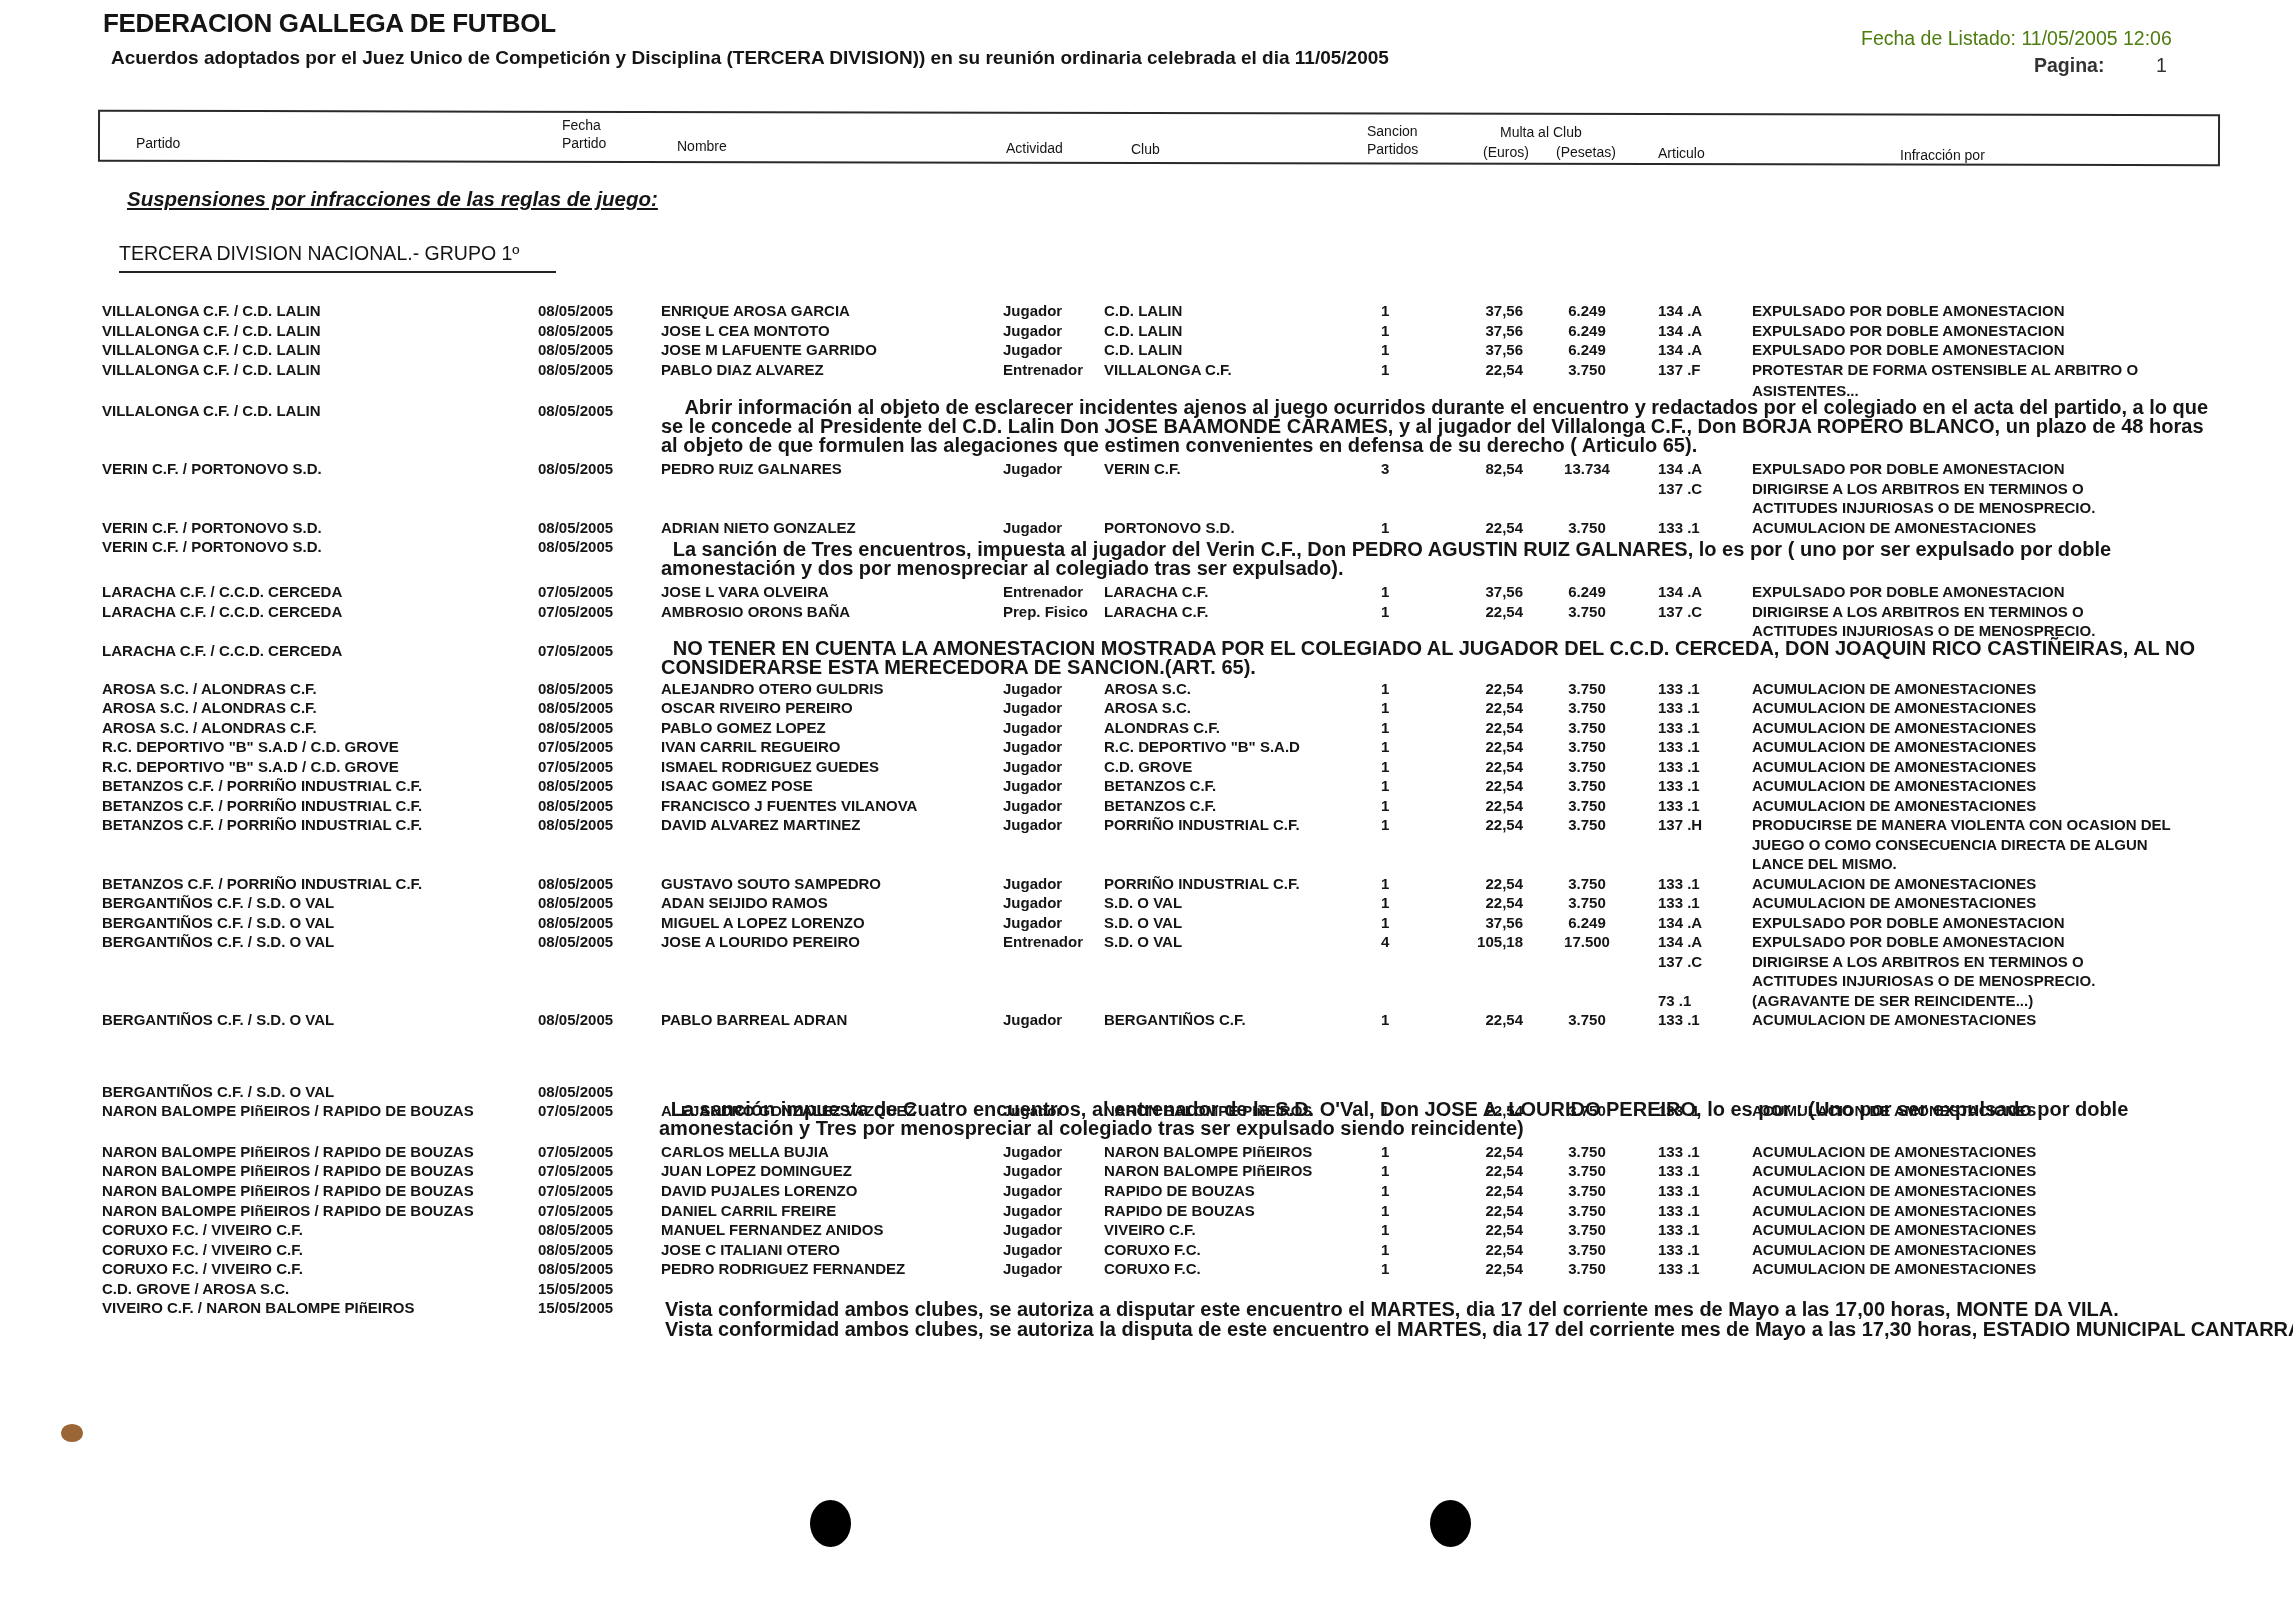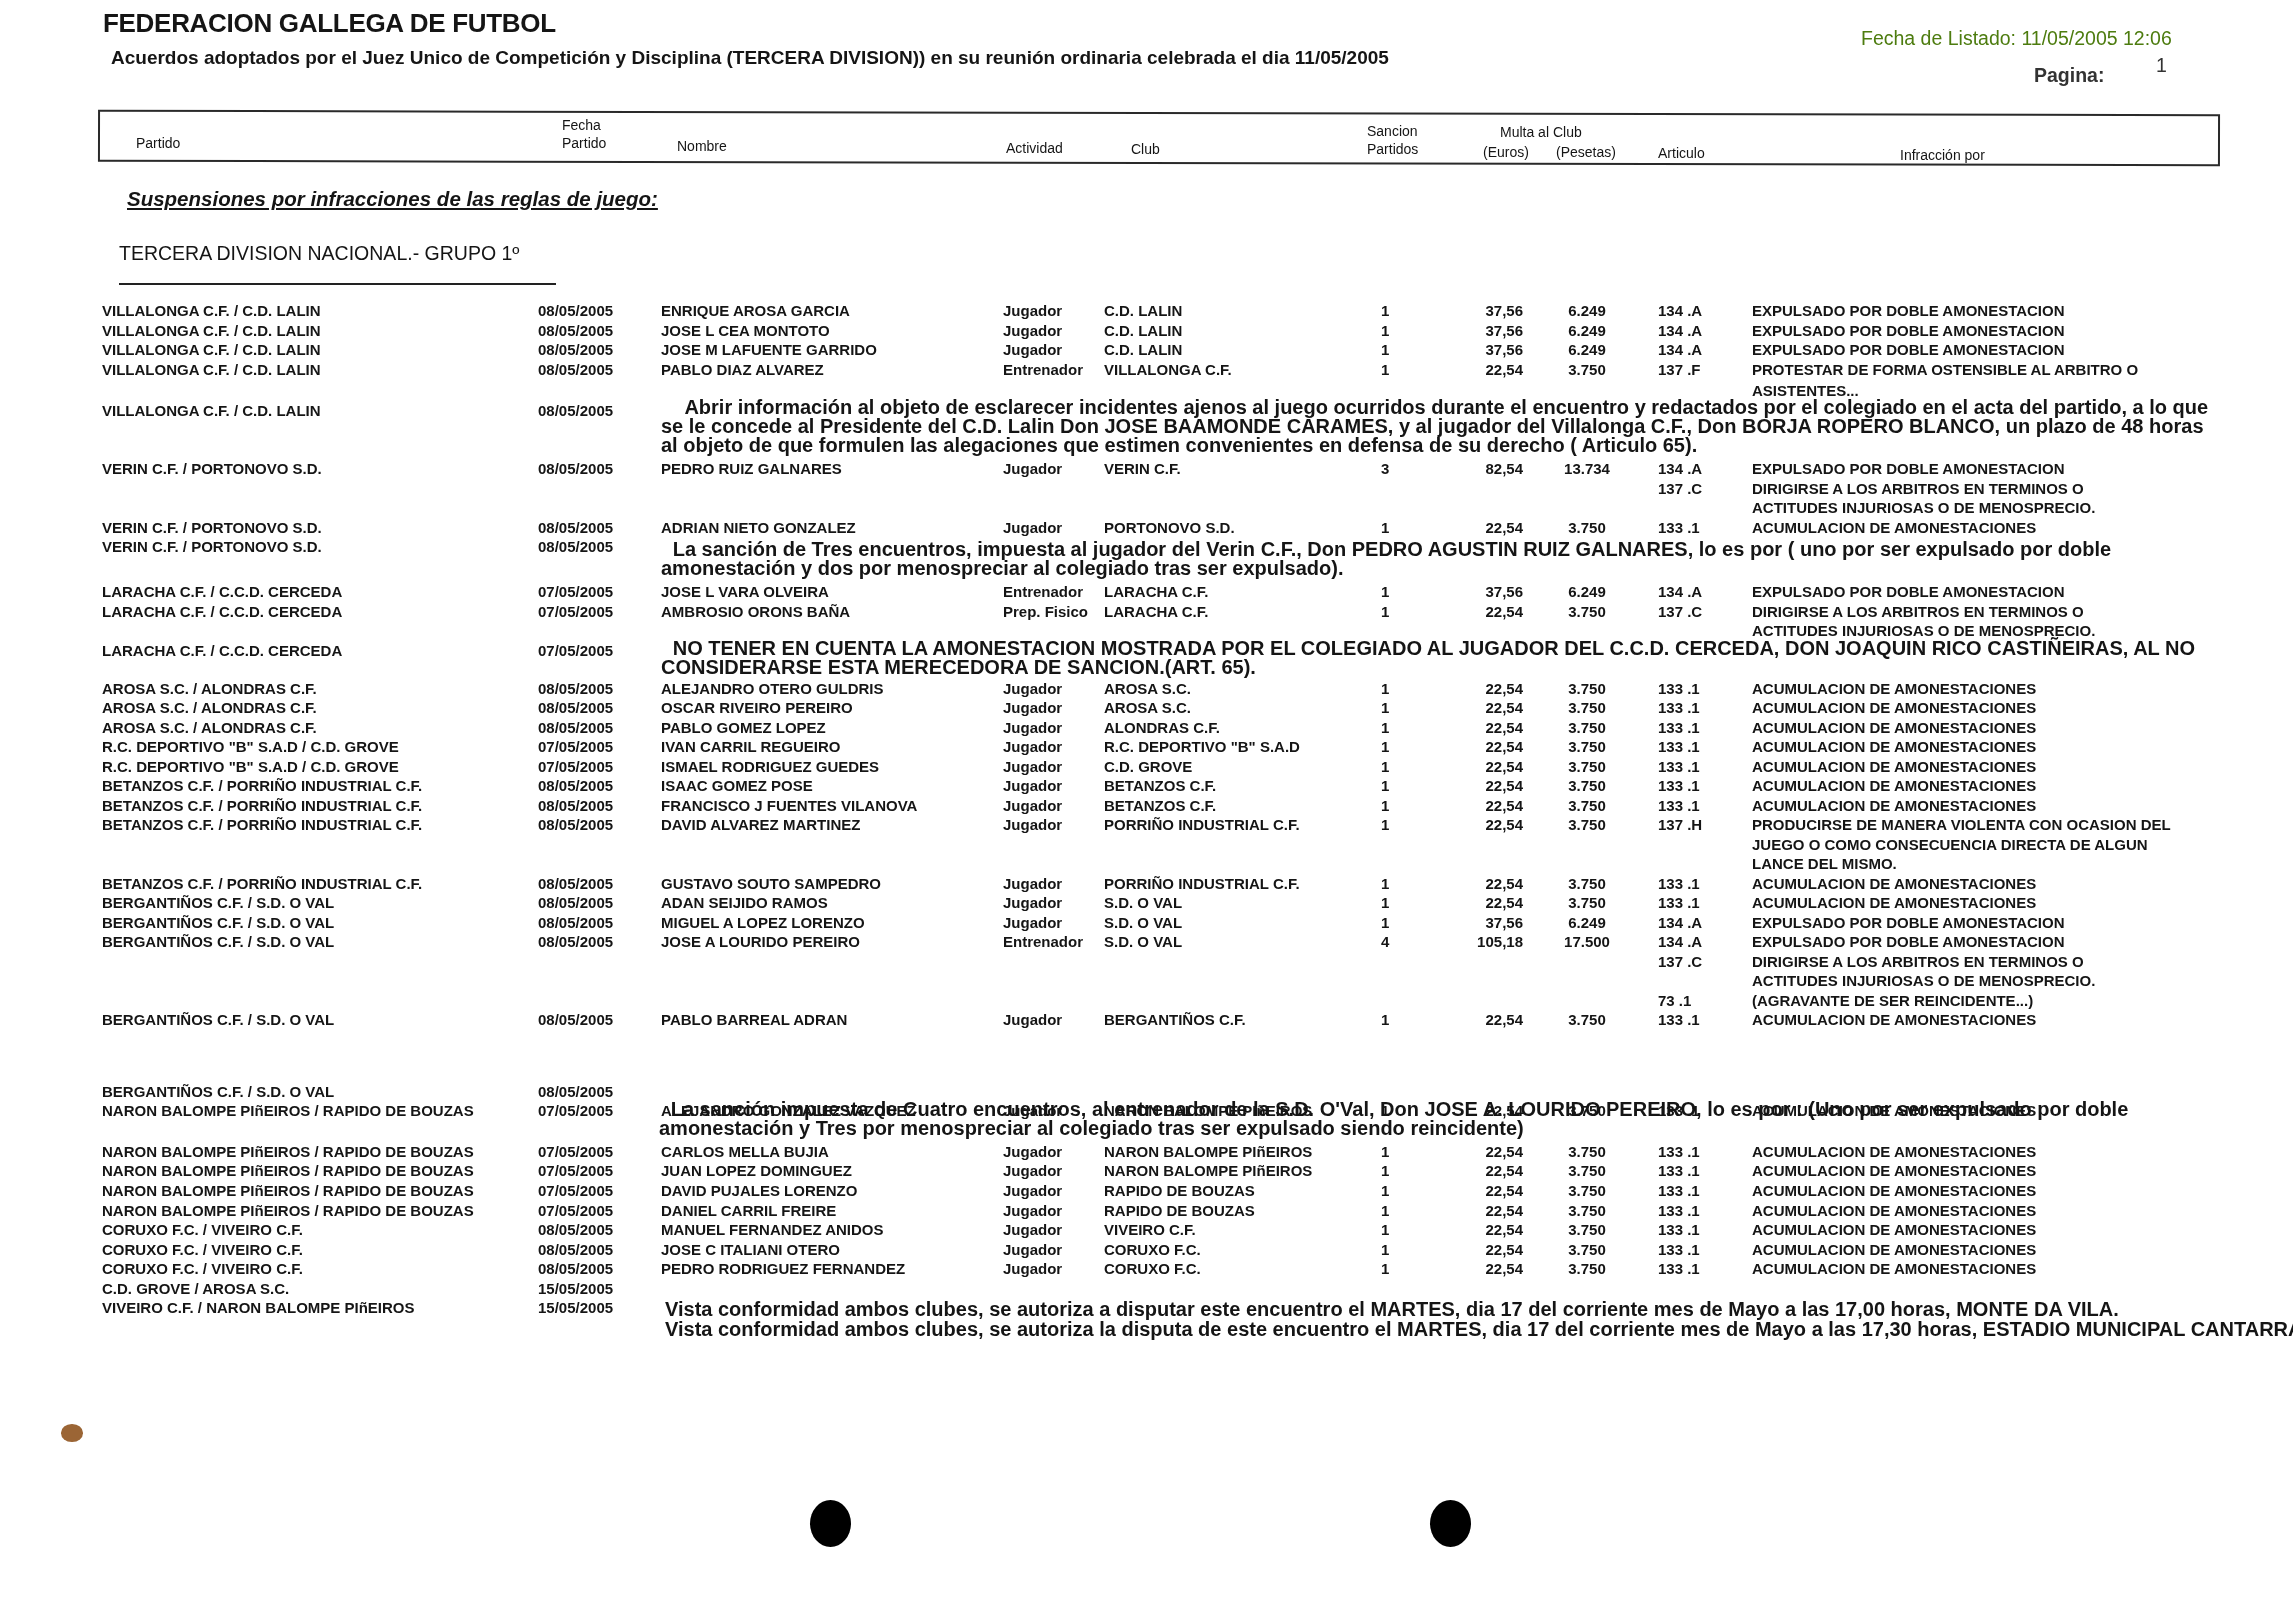--- a/index.html
+++ b/index.html
@@ -5,31 +5,31 @@
   html, body { margin: 0; padding: 0; }
   body {
     width: 2294px; height: 1611px; position: relative; overflow: hidden;
     background: #ffffff; color: #151515;
     font-family: "Liberation Sans", sans-serif;
   }
   .abs { position: absolute; white-space: nowrap; }
   #org-title { left: 103px; top: 7.8px; font-size: 26px; font-weight: bold; letter-spacing: -0.3px; }
   #subtitle { left: 111px; top: 47px; font-size: 19px; font-weight: bold; text-align: center; }
   #listing-date { left: 1861px; top: 27px; font-size: 19.5px; color: #4d7c0f; text-align: right; }
-  #page-label { left: 2034px; top: 54px; font-size: 19.5px; font-weight: bold; color: #333; margin-top: 10px; }
+  #page-label { left: 2034px; top: 54px; font-size: 19.5px; font-weight: bold; color: #333; }
   #page-num { left: 2156px; top: 54px; font-size: 19.5px; color: #333; }
 
   #header-box {
     position: absolute; left: 98px; top: 112px; width: 2118px; height: 48px;
     border: 2px solid #2a2a2a; transform: rotate(0.12deg);
   }
   .hcol { position: absolute; font-size: 14px; line-height: 17.6px; white-space: nowrap; }
 
   #section-title { left: 127px; top: 187px; font-size: 20.5px; font-weight: bold; font-style: italic; text-decoration: underline; }
-  #group-title { left: 119px; top: 242px; font-size: 19.5px; border-bottom: 2px solid #222; padding-right: 37px; padding-bottom: 18px; }
+  #group-title { left: 119px; top: 242px; font-size: 19.5px; border-bottom: 2px solid #222; padding-right: 37px; padding-bottom: 6px; }
 
   .row { position: absolute; left: 0; height: 19.5px; font-size: 15px; font-weight: bold; }
   .row span { position: absolute; white-space: nowrap; top: 0; }
   .c-match { left: 102px; }
   .c-date { left: 538px; }
   .c-name { left: 661px; }
   .c-act { left: 1003px; }
   .c-club { left: 1104px; }
   .c-sanc { left: 1381px; }
   .c-eur { left: 1459px; width: 64px; text-align: right; }

